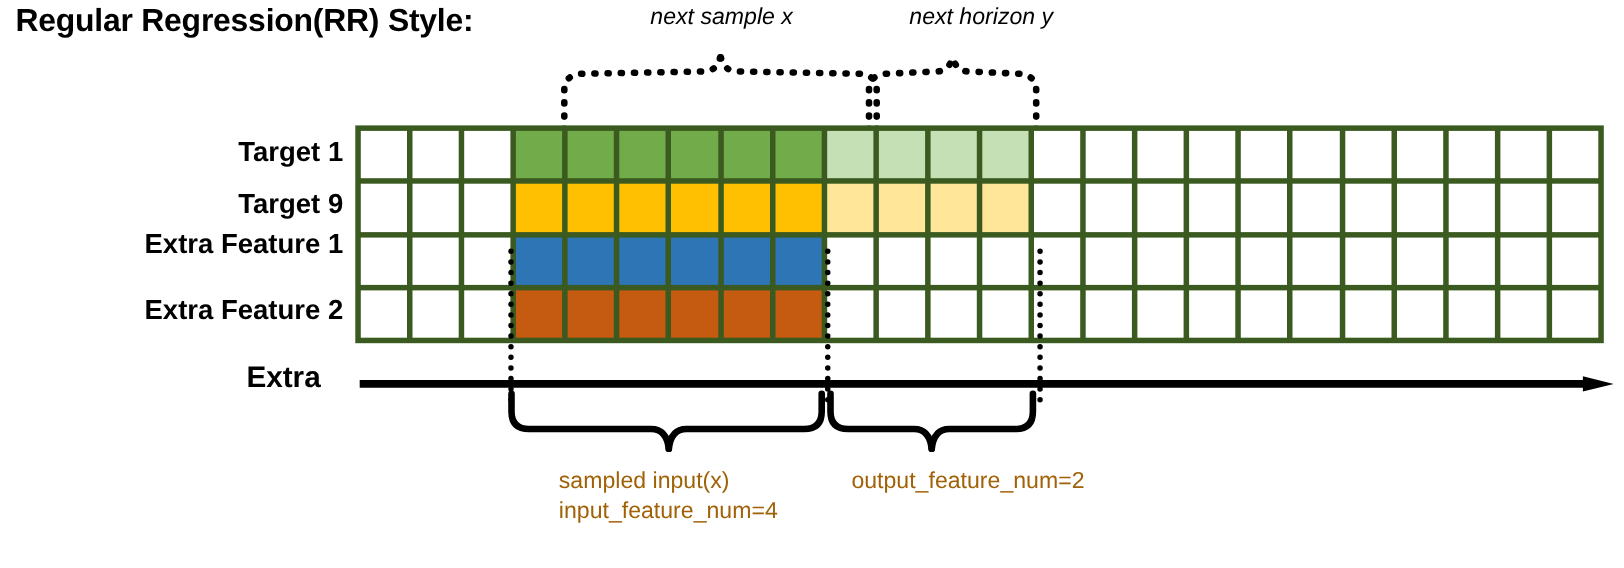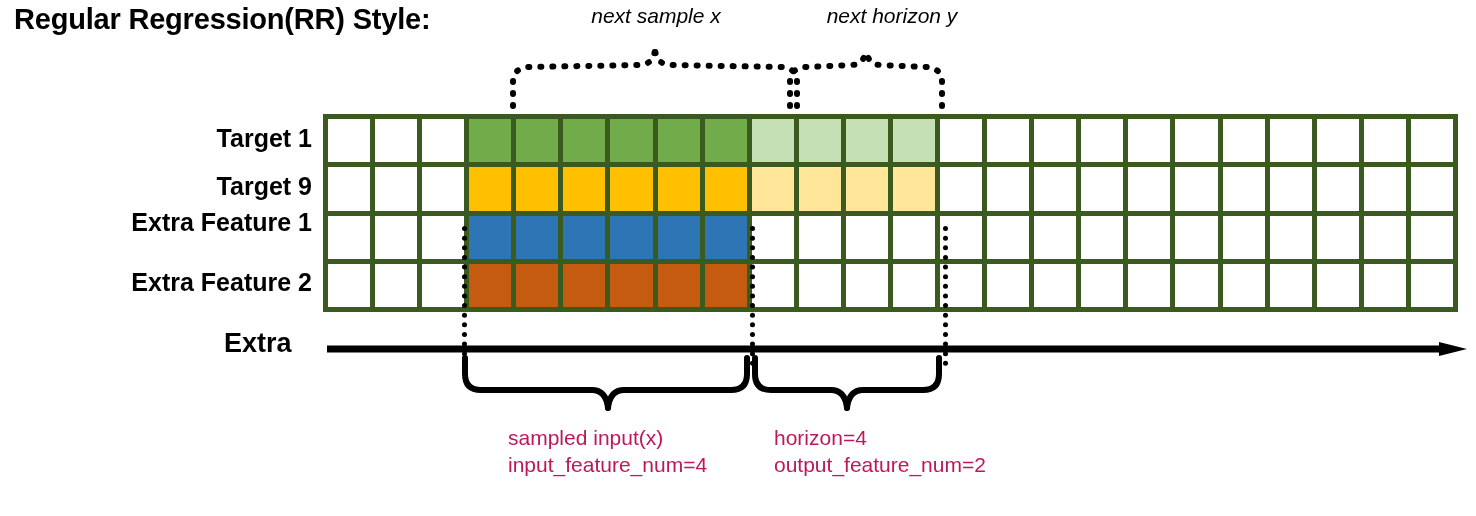--- a/index.html
+++ b/index.html
@@ -49,21 +49,21 @@
   }
   #time-axis{left:327px;top:342px;width:1140px;height:14px;}
 
   
   .dotted-v{
     width:0;border-left:5px dotted #000;
   }
 
   
   .caption{
-    font-size:21px;color:#be185d;line-height:27px;white-space:nowrap;
+    font-size:21px;color:#a16207;line-height:27px;white-space:nowrap;
   }
 
   svg{display:block;overflow:visible;}
 </style>
 </head>
 <body>
 
 <div class="abs" id="title">Regular Regression(RR) Style:</div>
 
 <div class="abs top-label" style="left:566px;top:4px;width:180px;">next sample x</div>
@@ -214,15 +214,14 @@
     <path d="M190,0 L190,16 Q190,32 174,32 L114,32 Q100,32 98,50"></path>
   </svg>
 </div>
 
 <div class="abs caption" style="left:508px;top:424px;">
   <div>sampled input(x)</div>
   <div>input_feature_num=4</div>
 </div>
 
 <div class="abs caption" style="left:774px;top:424px;">
-  <div>horizon=4</div>
   <div>output_feature_num=2</div>
 </div>
 
 </body></html>

